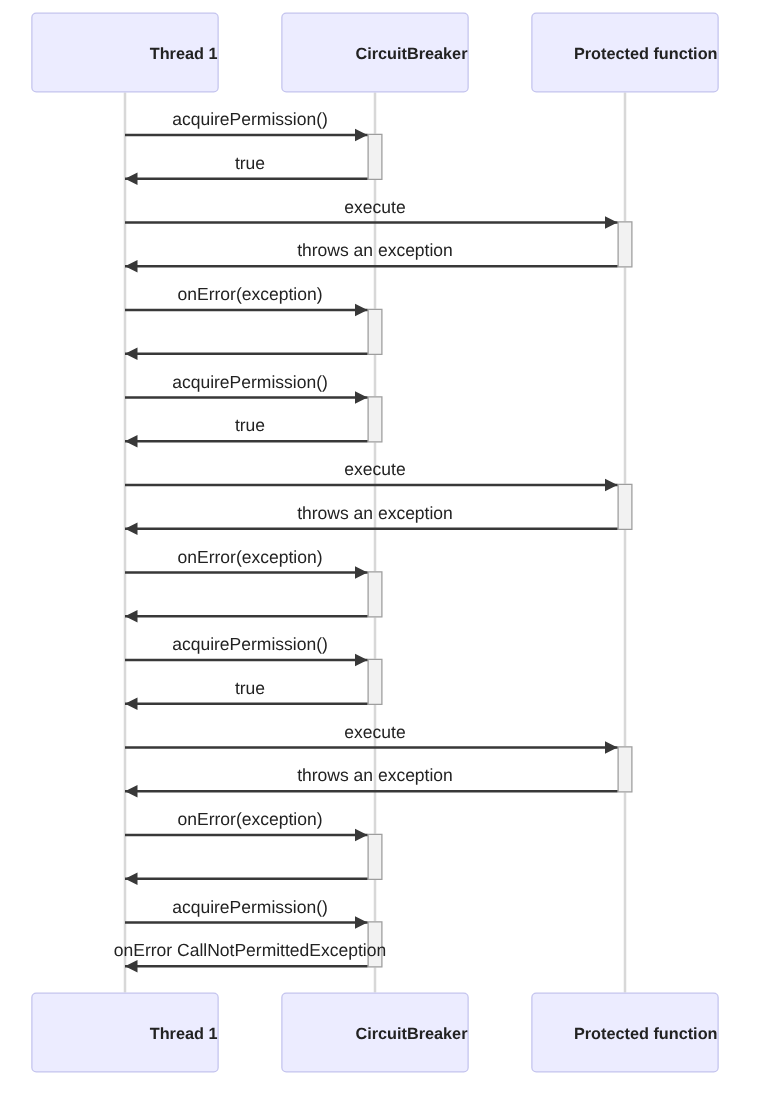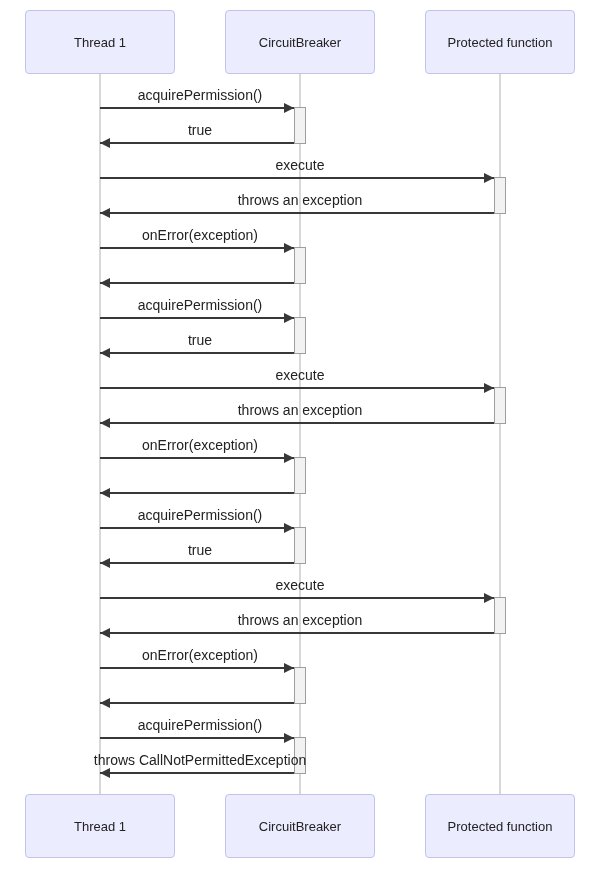--- a/index.html
+++ b/index.html
@@ -20,22 +20,23 @@
   .actor-box {
     position: absolute;
     width: 150px;
     height: 64px;
     box-sizing: border-box;
     background: var(--actor-fill, #ececff);
     border: 1px solid var(--actor-border, #c3c3ee);
     border-radius: 4px;
     display: flex;
     align-items: center;
-    justify-content: center;
+    justify-content: flex-end;
     z-index: 5;
+    font-weight: bold;
   }
   .actor-box span {
     font-size: 13px;
     color: var(--text, #222222);
     white-space: nowrap;
   }
   .activation {
     position: absolute;
     width: 12px;
     box-sizing: border-box;
@@ -142,21 +143,21 @@
       <div class="msg-line" style="left: 100px; width: 194px; top: 667px;"></div>
       <div class="ah ah-right" style="top: 663px; left: 284px;"></div>
       <div class="msg-label" style="left: 200px; top: 647px;">onError(exception)</div>
       <div class="msg-line" style="left: 100px; width: 194px; top: 702px;"></div>
       <div class="ah ah-left" style="top: 698px; left: 100px;"></div>
       <div class="msg-line" style="left: 100px; width: 194px; top: 737px;"></div>
       <div class="ah ah-right" style="top: 733px; left: 284px;"></div>
       <div class="msg-label" style="left: 200px; top: 717px;">acquirePermission()</div>
       <div class="msg-line" style="left: 100px; width: 194px; top: 772px;"></div>
       <div class="ah ah-left" style="top: 768px; left: 100px;"></div>
-      <div class="msg-label" style="left: 200px; top: 752px;">throws CallNotPermittedException</div>
+      <div class="msg-label" style="left: 200px; top: 752px;">onError CallNotPermittedException</div>
     </div>
 
   <div class="actor-box" style="left:25px; top:10px;">
     <span>Thread 1</span>
   </div>
   <div class="actor-box" style="left:225px; top:10px;">
     <span>CircuitBreaker</span>
   </div>
   <div class="actor-box" style="left:425px; top:10px;">
     <span>Protected function</span>

